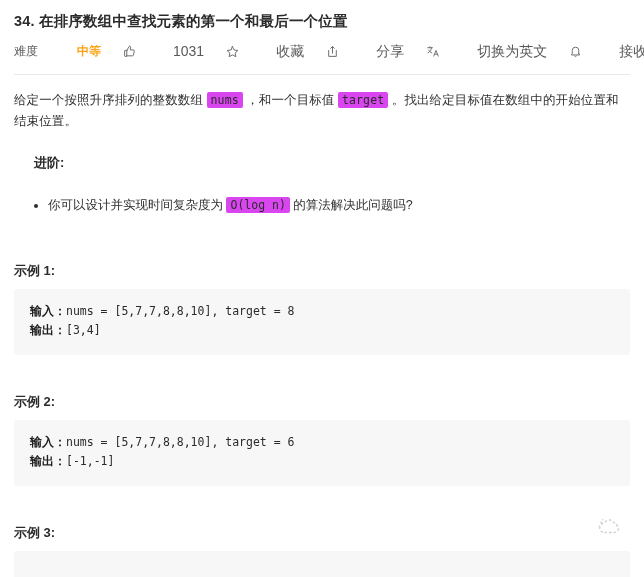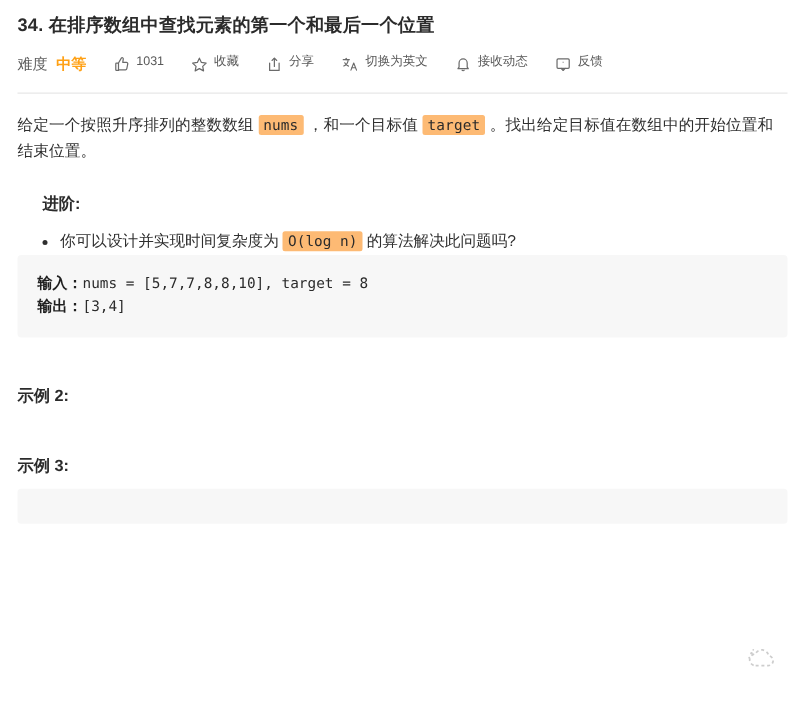--- a/index.html
+++ b/index.html
@@ -40,25 +40,27 @@
     display: flex;
     align-items: center;
     height: 28px;
     margin-top: 6px;
     font-size: 12px;
     color: #5c5c5c;
     white-space: nowrap;
   }
   .tb-item {
     display: flex;
+    align-items: center;
     margin-right: 22px;
     line-height: 1;
+    gap: 32px;
   }
   .tb-item:last-child { margin-right: 0; }
-  .tb-label { margin-left: 5px; color: #595959; font-size: 10px; }
+  .tb-label { margin-left: 5px; color: #595959; font-size: 14px; }
   .difficulty-word { color: #5c5c5c; font-size: 12px; margin-right: 7px; }
   .difficulty-value { font-size: 12px; font-weight: 600; }
   .icon { display: inline-flex; align-items: center; justify-content: center; }
   .icon svg { display: block; }
 
   .divider {
     height: 1px;
     background: #e8e8e8;
     margin-top: 9px;
   }
@@ -70,36 +72,36 @@
     font-size: 12.5px;
     line-height: 21px;
     color: #2f2f2f;
     letter-spacing: 0.1px;
   }
   p.para + p.para { margin-top: 14px; }
 
   code.inline {
     font-family: "DejaVu Sans Mono", "Liberation Mono", monospace;
     font-size: 11.5px;
-    background: #fdba74;
+    background: #d946ef;
     color: #2b2b2b;
     padding: 1px 4px;
     border-radius: 2px;
     white-space: nowrap;
   }
 
   .section-head {
     font-size: 13px;
     font-weight: 700;
     color: #2b2b2b;
     margin-top: 22px;
     margin-left: 20px;
   }
   ul.adv {
-    margin: 11px 0 0 0;
+    margin: 23px 0 0 0;
     padding-left: 34px;
     list-style: disc;
   }
   ul.adv li {
     font-size: 12.5px;
     line-height: 21px;
     color: #2f2f2f;
   }
 
   .example-head {
@@ -239,24 +241,27 @@
 
     <p class="para"><span>给定一个按照升序排列的整数数组 </span><code class="inline">nums</code><span> ，和一个目标值 </span><code class="inline">target</code><span> 。找出给定目标值在数组中的开始位置和结束位置。</span></p>
 
 
     <div class="section-head">进阶:</div>
 
     <ul class="adv">
       <li><span>你可以设计并实现时间复杂度为 </span><code class="inline">O(log n)</code><span> 的算法解决此问题吗?</span></li>
     </ul>
 
+    <div class="example-head first">示例 1:</div>
     <pre class="codeblock"><span class="lbl">输入：</span><span>nums = [5,7,7,8,8,10], target = 8</span>
 <span class="lbl">输出：</span><span>[3,4]</span></pre>
 
     <div class="example-head">示例 2:</div>
+    <pre class="codeblock"><span class="lbl">输入：</span><span>nums = [5,7,7,8,8,10], target = 6</span>
+<span class="lbl">输出：</span><span>[-1,-1]</span></pre>
 
     <div class="example-head">示例 3:</div>
     <pre class="codeblock">
 </pre>
 
   </div>
 
   <div class="watermark">
     <span class="wm-logo icon">
       <svg width="26" height="20" viewBox="0 0 26 20" fill="none" stroke="#8a8a8a" stroke-width="1.4">

